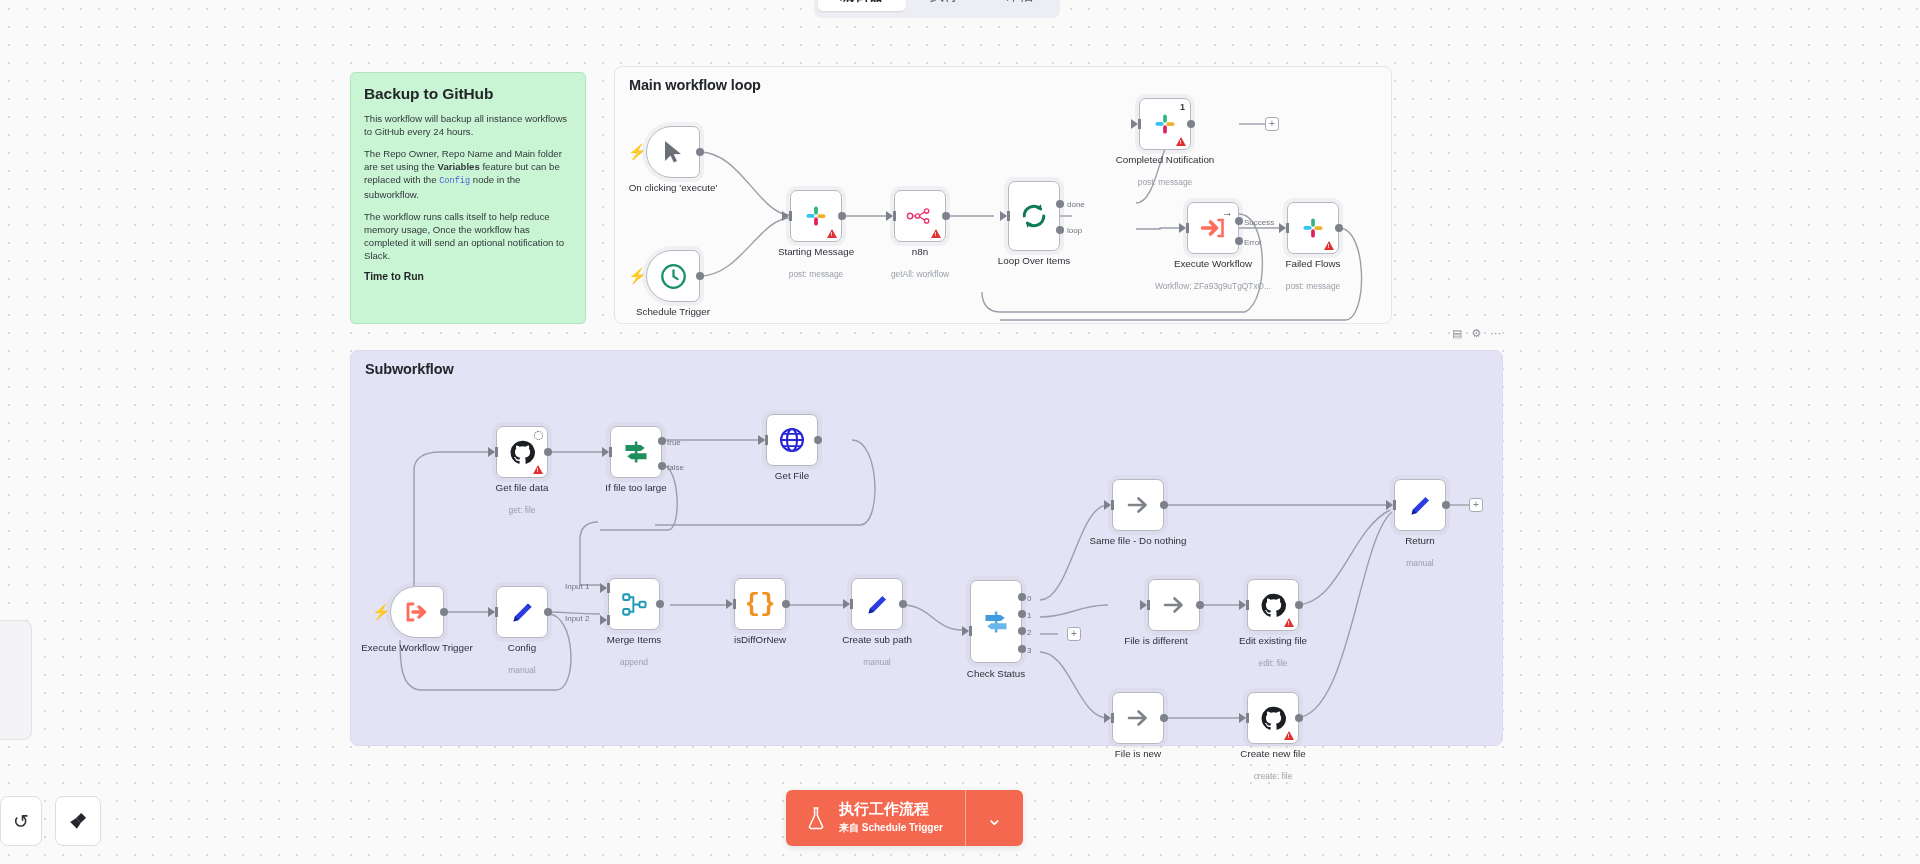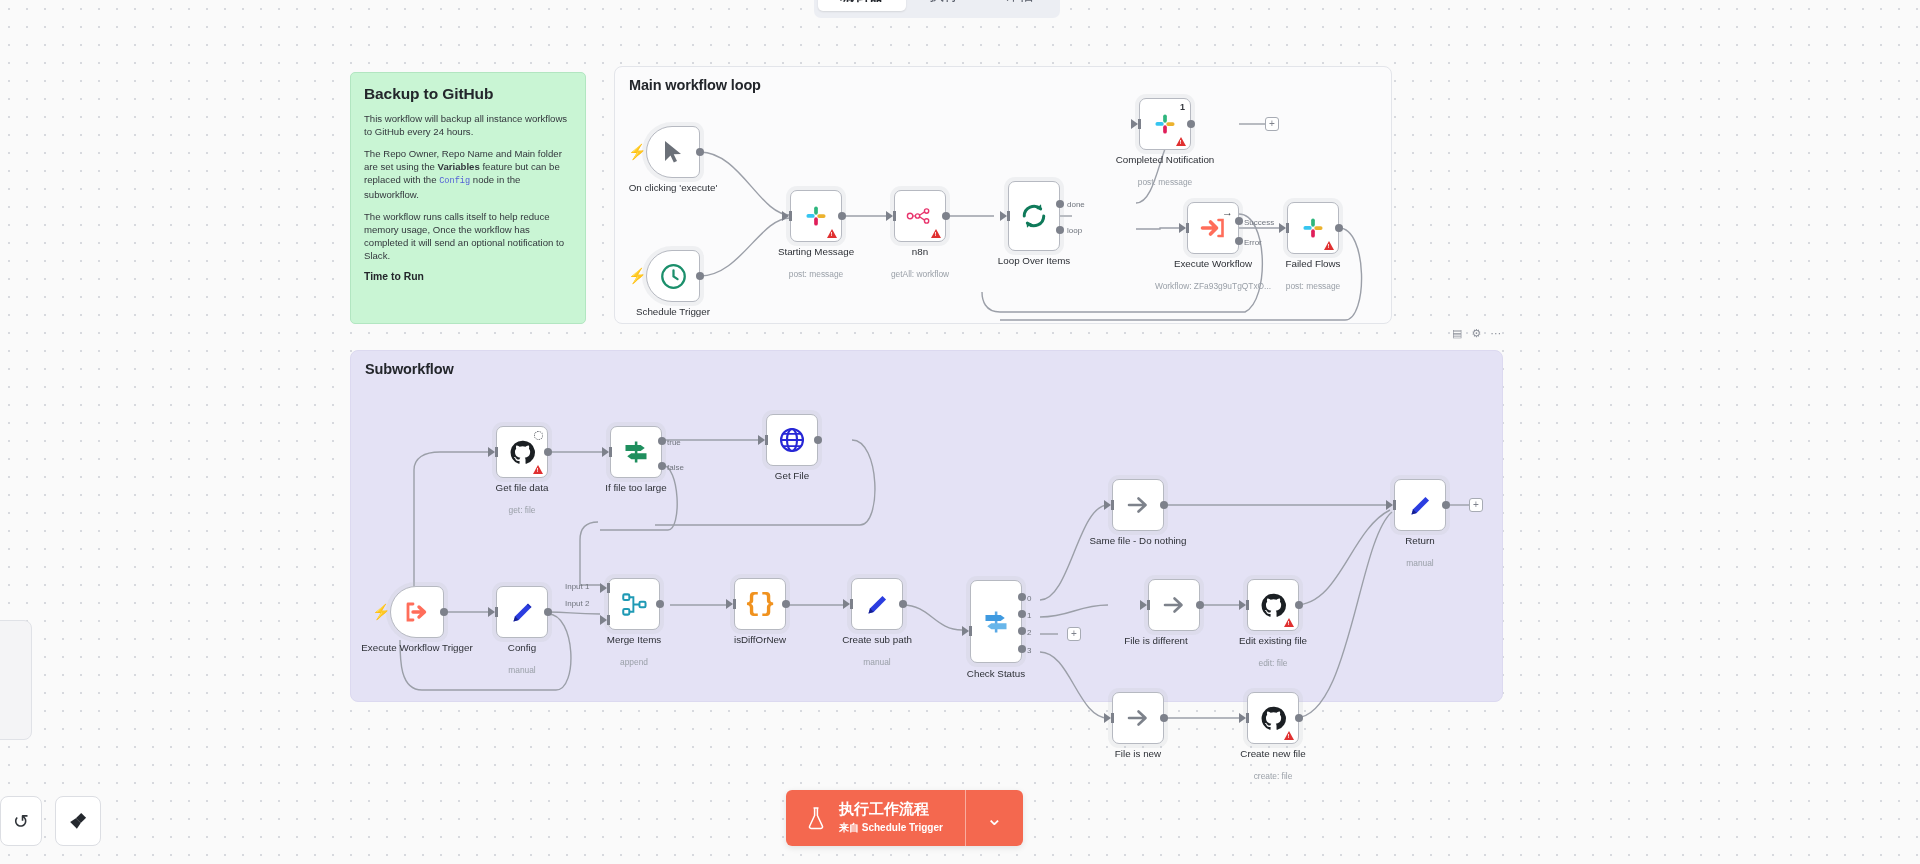--- a/index.html
+++ b/index.html
@@ -43,21 +43,21 @@
   #sticky b { font-weight:700; }
   #sticky code { font-family:"Liberation Mono", monospace; color:#5360d6; font-size:8.6px; }
 
   
   .groupbox { position:absolute; border-radius:8px; }
   #main-group {
     left:614px; top:66px; width:778px; height:258px;
     background:#fbfbfc; border:1px solid #e3e5ea;
   }
   #sub-group {
-    left:350px; top:350px; width:1153px; height:352px;
+    left:350px; top:350px; width:1153px; height:396px;
     background:#e4e2f5; border:1px solid #dcd9f0;
   }
   .grouptitle {
     position:absolute; left:14px; top:10px;
     font-size:14.5px; font-weight:600; color:#23262b; letter-spacing:-.15px;
   }
 
   
   #group-tools {
     position:absolute; left:1452px; top:328px;
@@ -394,21 +394,21 @@
       <div class="dot out"></div>
     </div>
     <div class="nlabel"><span>Config</span><span class="nsub">manual</span></div>
   </div>
 
   <div class="node" style="left:608px;top:578px;">
     <div class="nbox">
       <div class="in-arrow" style="top:9px;"></div>
       <div class="in-arrow" style="top:41px;"></div>
       <span class="portlabel" style="left:-44px;top:3px;">Input 1</span>
-      <span class="portlabel" style="left:-44px;top:20px;text-align:right;">Input 2</span>
+      <span class="portlabel" style="left:-44px;top:35px;text-align:right;">Input 2</span>
       <svg class="gi" width="27" height="27" viewBox="0 0 24 24">
         <rect x="2" y="3" width="5.4" height="5" rx="1.2" fill="none" stroke="#1f9ab5" stroke-width="1.8"></rect>
         <rect x="2" y="16" width="5.4" height="5" rx="1.2" fill="none" stroke="#1f9ab5" stroke-width="1.8"></rect>
         <rect x="16.4" y="9.5" width="5.4" height="5" rx="1.2" fill="none" stroke="#1f9ab5" stroke-width="1.8"></rect>
         <path d="M7.4 5.5 h3.6 v6.5 h5.4 M7.4 18.5 h3.6 V12" fill="none" stroke="#1f9ab5" stroke-width="1.7"></path>
       </svg>
       <div class="dot out"></div>
     </div>
     <div class="nlabel"><span>Merge Items</span><span class="nsub">append</span></div>
   </div>

